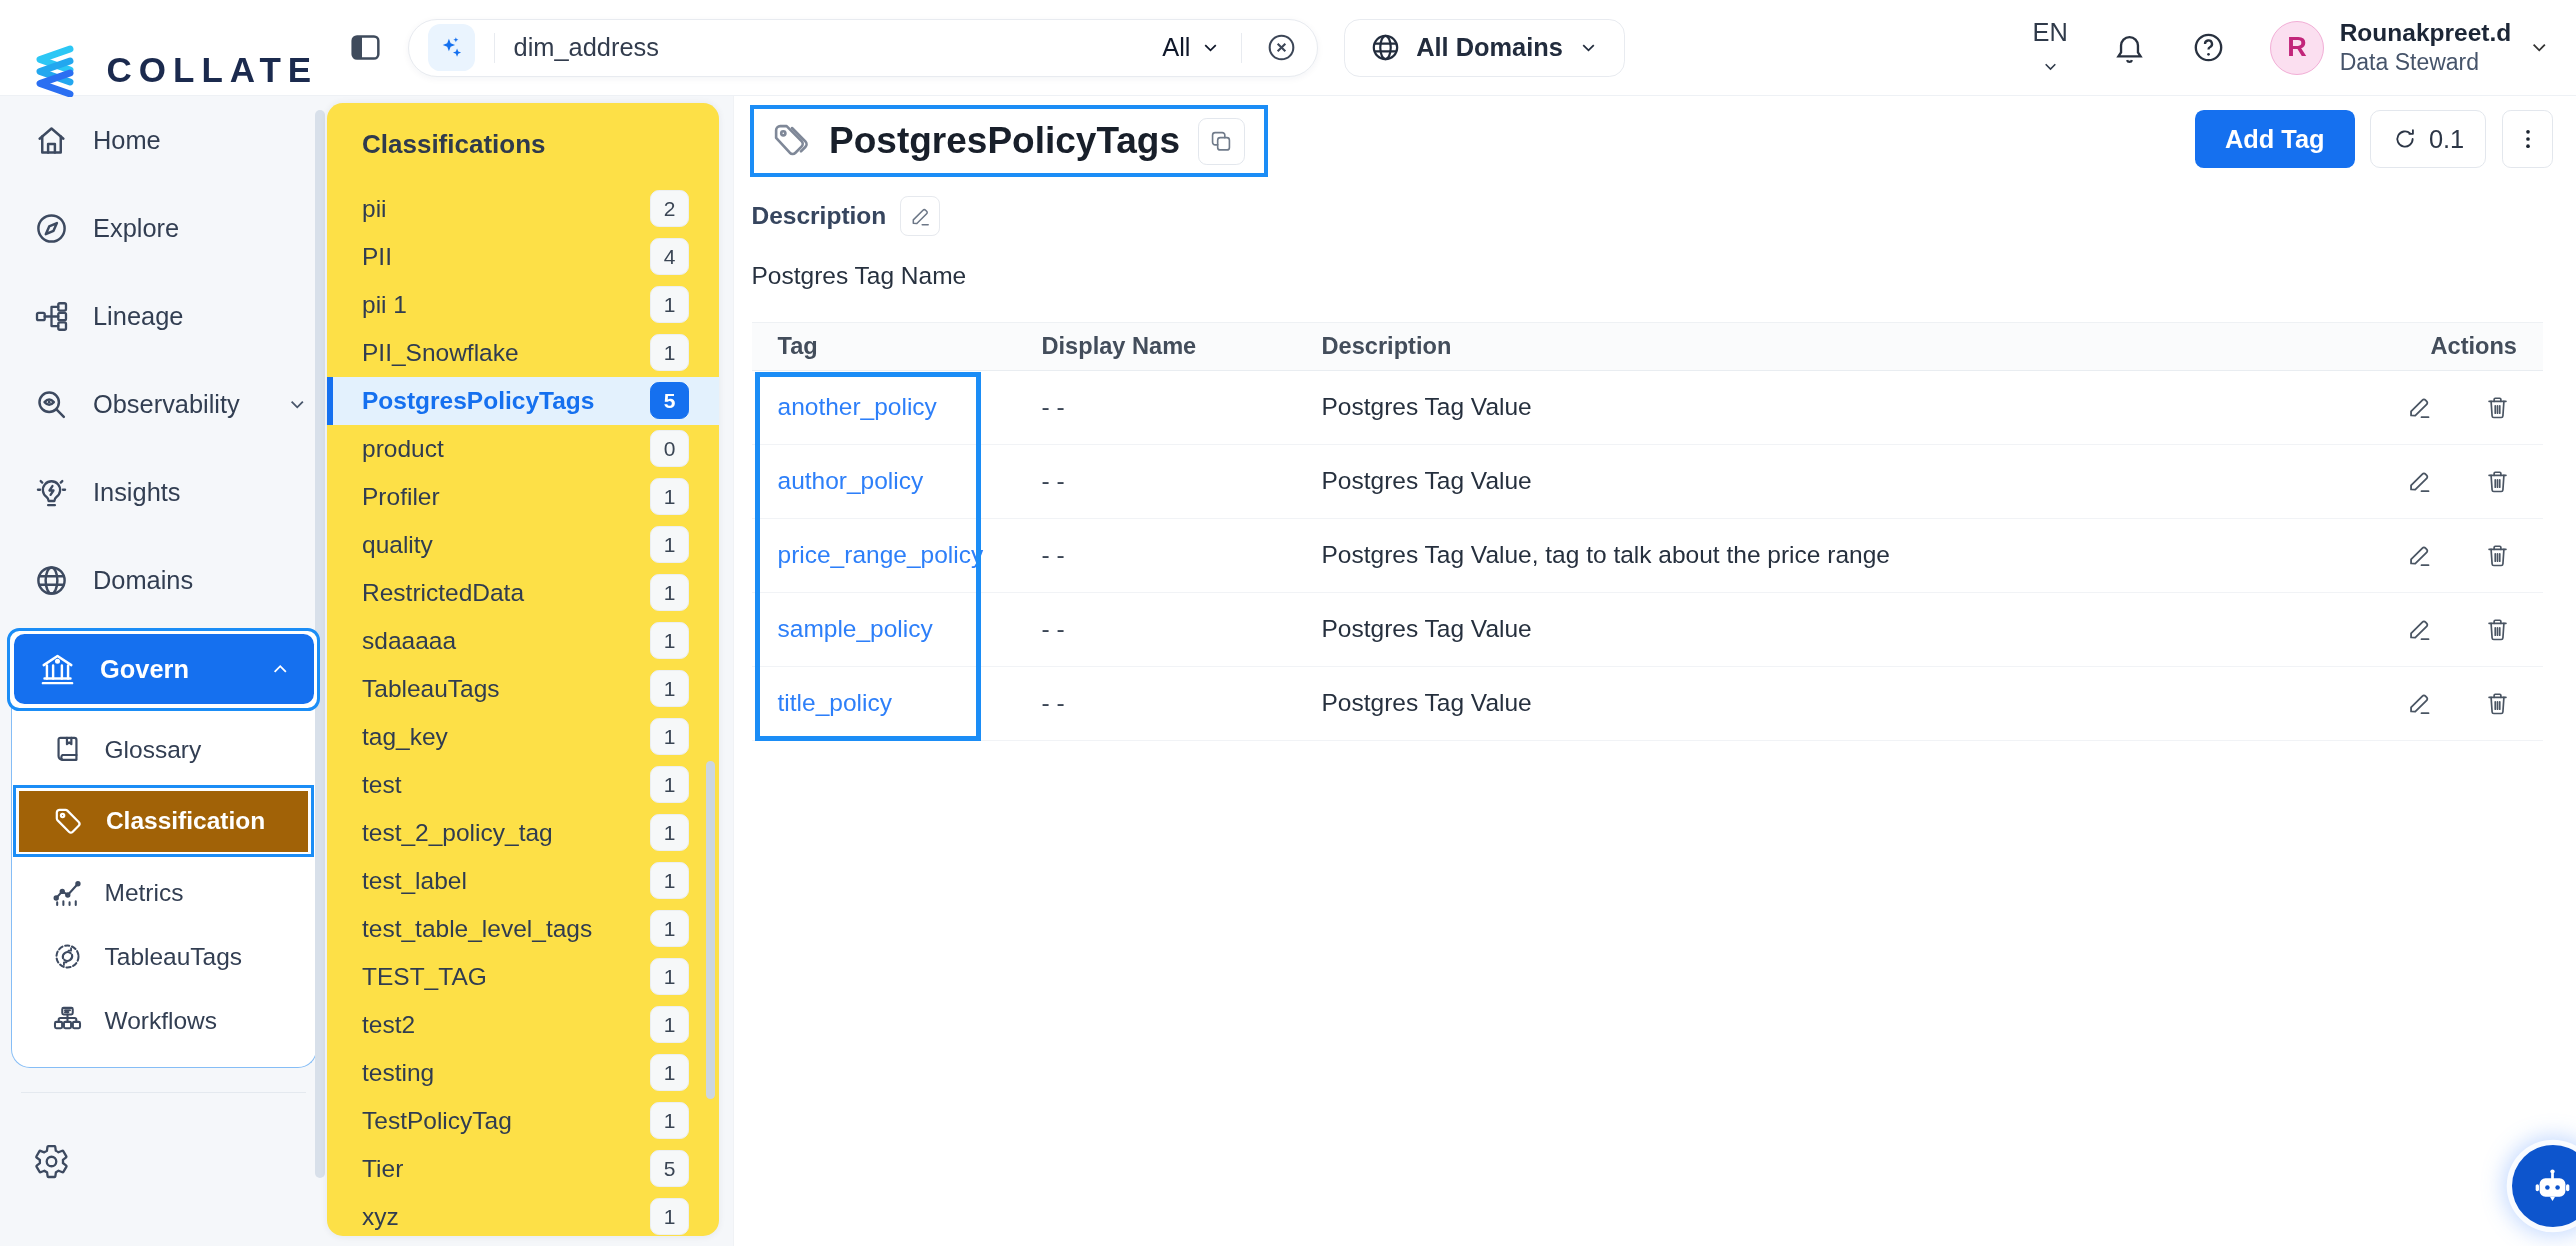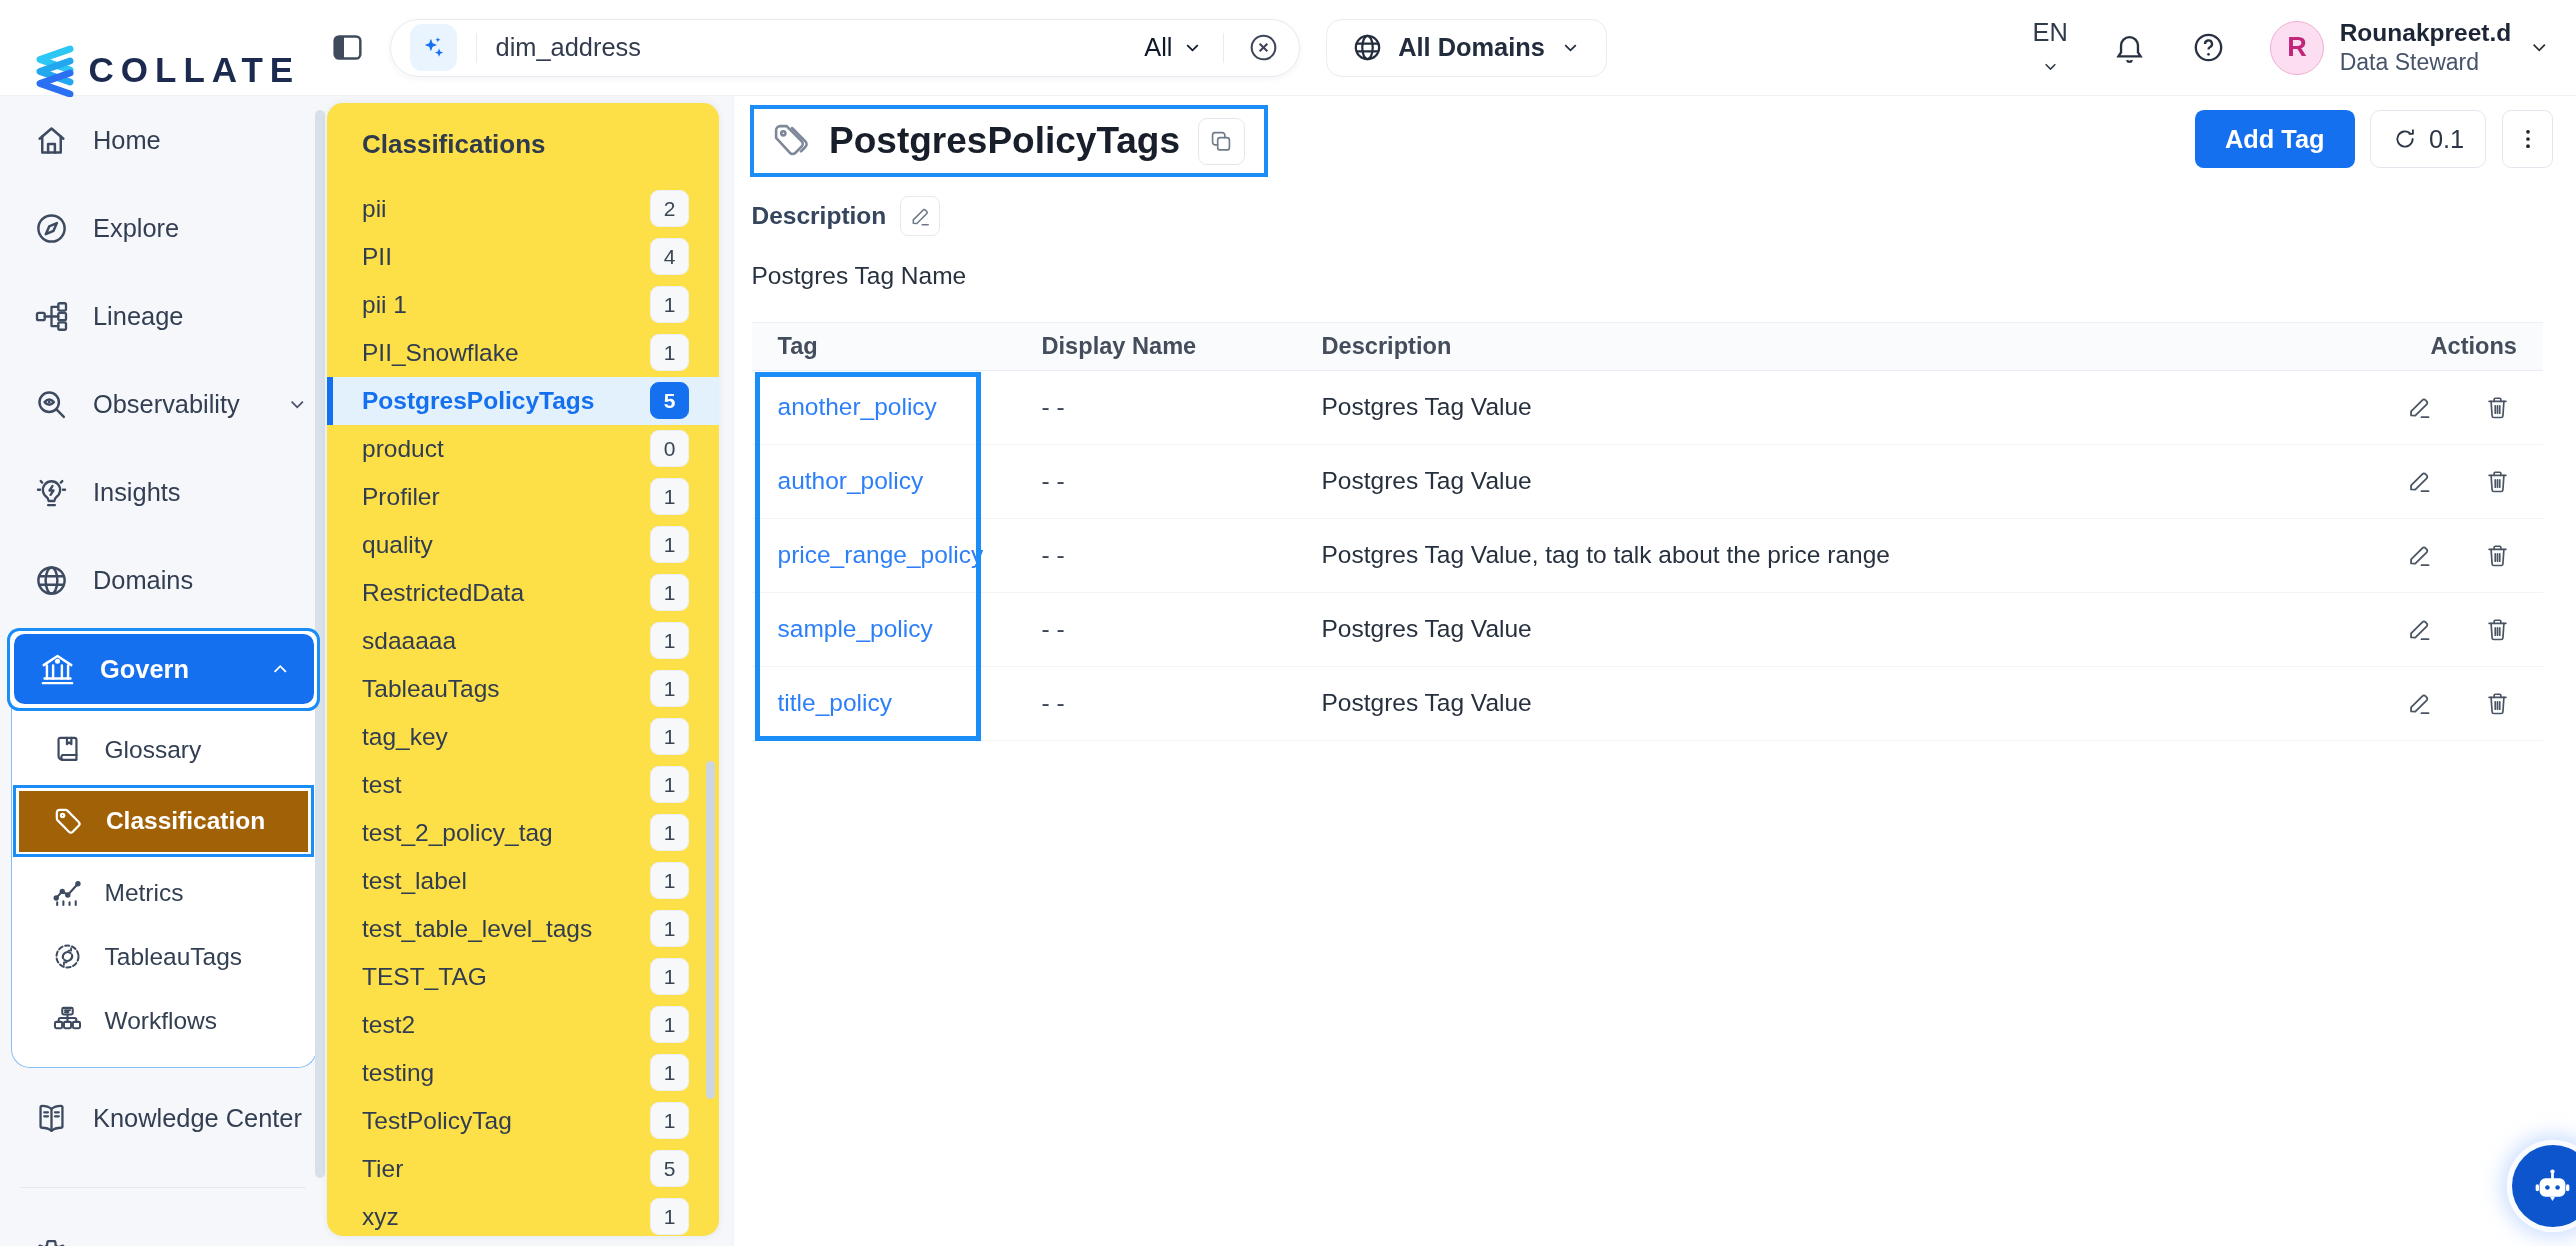--- a/index.html
+++ b/index.html
@@ -8,21 +8,21 @@
     font-family:"Liberation Sans", sans-serif;
     background:#f5f7fa;
     color:#303c50;
     position:relative;
   }
   svg { display:block; }
   button { font-family:inherit; cursor:pointer; }
 
   
   .topbar{position:absolute;top:0;left:0;right:0;height:96px;background:#fff;border-bottom:0.9px solid #eef1f5;display:flex;align-items:center;padding:0 24.5px;z-index:40;}
-  .logo{display:flex;align-items:center;gap:10px;margin-top:44px;}
+  .logo{display:flex;align-items:center;gap:28px;margin-top:44px;}
   .wordmark{font-size:35px;font-weight:800;letter-spacing:7px;color:#1b2a4e;}
   .toggle-btn{margin-left:30px;background:none;border:0;color:#3f4b5c;}
   .search-pill{margin-left:24.5px;width:910px;height:58px;border:0.9px solid #e8ebf0;border-radius:30px;background:#fff;box-shadow:0 1.8px 7px rgba(23,43,77,.05);display:flex;align-items:center;padding:0 19px;}
   .ai-badge{width:47px;height:47px;border-radius:12.3px;background:#eaf4fe;display:flex;align-items:center;justify-content:center;flex:none;border:0;}
   .vdiv{width:0.9px;height:30px;background:#e8ebf0;margin:0 19px;flex:none;}
   .search-input{flex:1;border:0;outline:0;font-size:25.4px;color:#323c4d;background:transparent;}
   .scope{display:flex;align-items:center;gap:8.8px;font-size:25.4px;color:#0f172a;background:none;border:0;}
   .clear-btn{background:none;border:0;color:#3c4657;margin-left:3.5px;}
   .domains-pill{margin-left:26px;height:58px;border:0.9px solid #e8ebf0;border-radius:15.8px;background:#fff;display:flex;align-items:center;gap:14px;padding:0 24.5px;font-size:25.4px;font-weight:600;color:#222c3d;}
   .top-right{margin-left:auto;display:flex;align-items:center;gap:44px;}
@@ -297,28 +297,20 @@
           <path d="M10.2 4.6h3.6M10.2 6h2.4"></path>
           <path d="M12 7.6v2.6M5.6 12.8v-1.3a1.3 1.3 0 0 1 1.3-1.3h10.2a1.3 1.3 0 0 1 1.3 1.3v1.3M12 10.2v2.6"></path>
           <rect x="2.9" y="13" width="5.2" height="4.6" rx="1"></rect>
           <rect x="9.4" y="13" width="5.2" height="4.6" rx="1"></rect>
           <rect x="15.9" y="13" width="5.2" height="4.6" rx="1"></rect>
         </svg>
       <span>Workflows</span>
     </div>
   </div>
 
-  <div class="nav-item km-item">
-    <svg class="ic" viewBox="0 0 24 24" fill="none" stroke="currentColor" stroke-width="1.5" stroke-linecap="round" stroke-linejoin="round">
-        <path d="M12 5.8C10.4 4.4 8.4 3.8 5.9 3.8a1 1 0 0 0-1 1V17a1 1 0 0 0 1 1c2.5 0 4.5.6 6.1 2 1.6-1.4 3.6-2 6.1-2a1 1 0 0 0 1-1V4.8a1 1 0 0 0-1-1c-2.5 0-4.5.6-6.1 2Z"></path>
-        <path d="M12 5.8V20"></path>
-        <path d="M7.3 8h2.4M7.3 10.6h2.4M14.3 8h2.4M14.3 10.6h2.4"></path>
-      </svg>
-    <span>Knowledge Center</span>
-  </div>
 
   <hr class="side-divider">
 
   <div class="nav-item">
     <svg class="ic" viewBox="0 0 24 24" fill="none" stroke="currentColor" stroke-width="1.5" stroke-linecap="round" stroke-linejoin="round">
         <circle cx="12" cy="12" r="3.1"></circle>
         <path d="M19.4 13c.04-.32.06-.65.06-1s-.02-.68-.06-1l2.1-1.65a.5.5 0 0 0 .12-.64l-2-3.46a.5.5 0 0 0-.6-.22l-2.5 1a7.3 7.3 0 0 0-1.73-1l-.38-2.65A.5.5 0 0 0 13.9 2h-4a.5.5 0 0 0-.5.42l-.37 2.65c-.63.26-1.2.6-1.74 1l-2.5-1a.5.5 0 0 0-.6.22l-2 3.46a.5.5 0 0 0 .12.64L4.5 11c-.04.32-.06.65-.06 1s.02.68.06 1l-2.1 1.65a.5.5 0 0 0-.12.64l2 3.46c.13.22.39.3.6.22l2.5-1c.54.4 1.1.74 1.73 1l.38 2.65a.5.5 0 0 0 .5.42h4a.5.5 0 0 0 .5-.42l.38-2.65a7.3 7.3 0 0 0 1.73-1l2.5 1c.22.08.47 0 .6-.22l2-3.46a.5.5 0 0 0-.12-.64Z"></path>
       </svg>
 
   </div>

